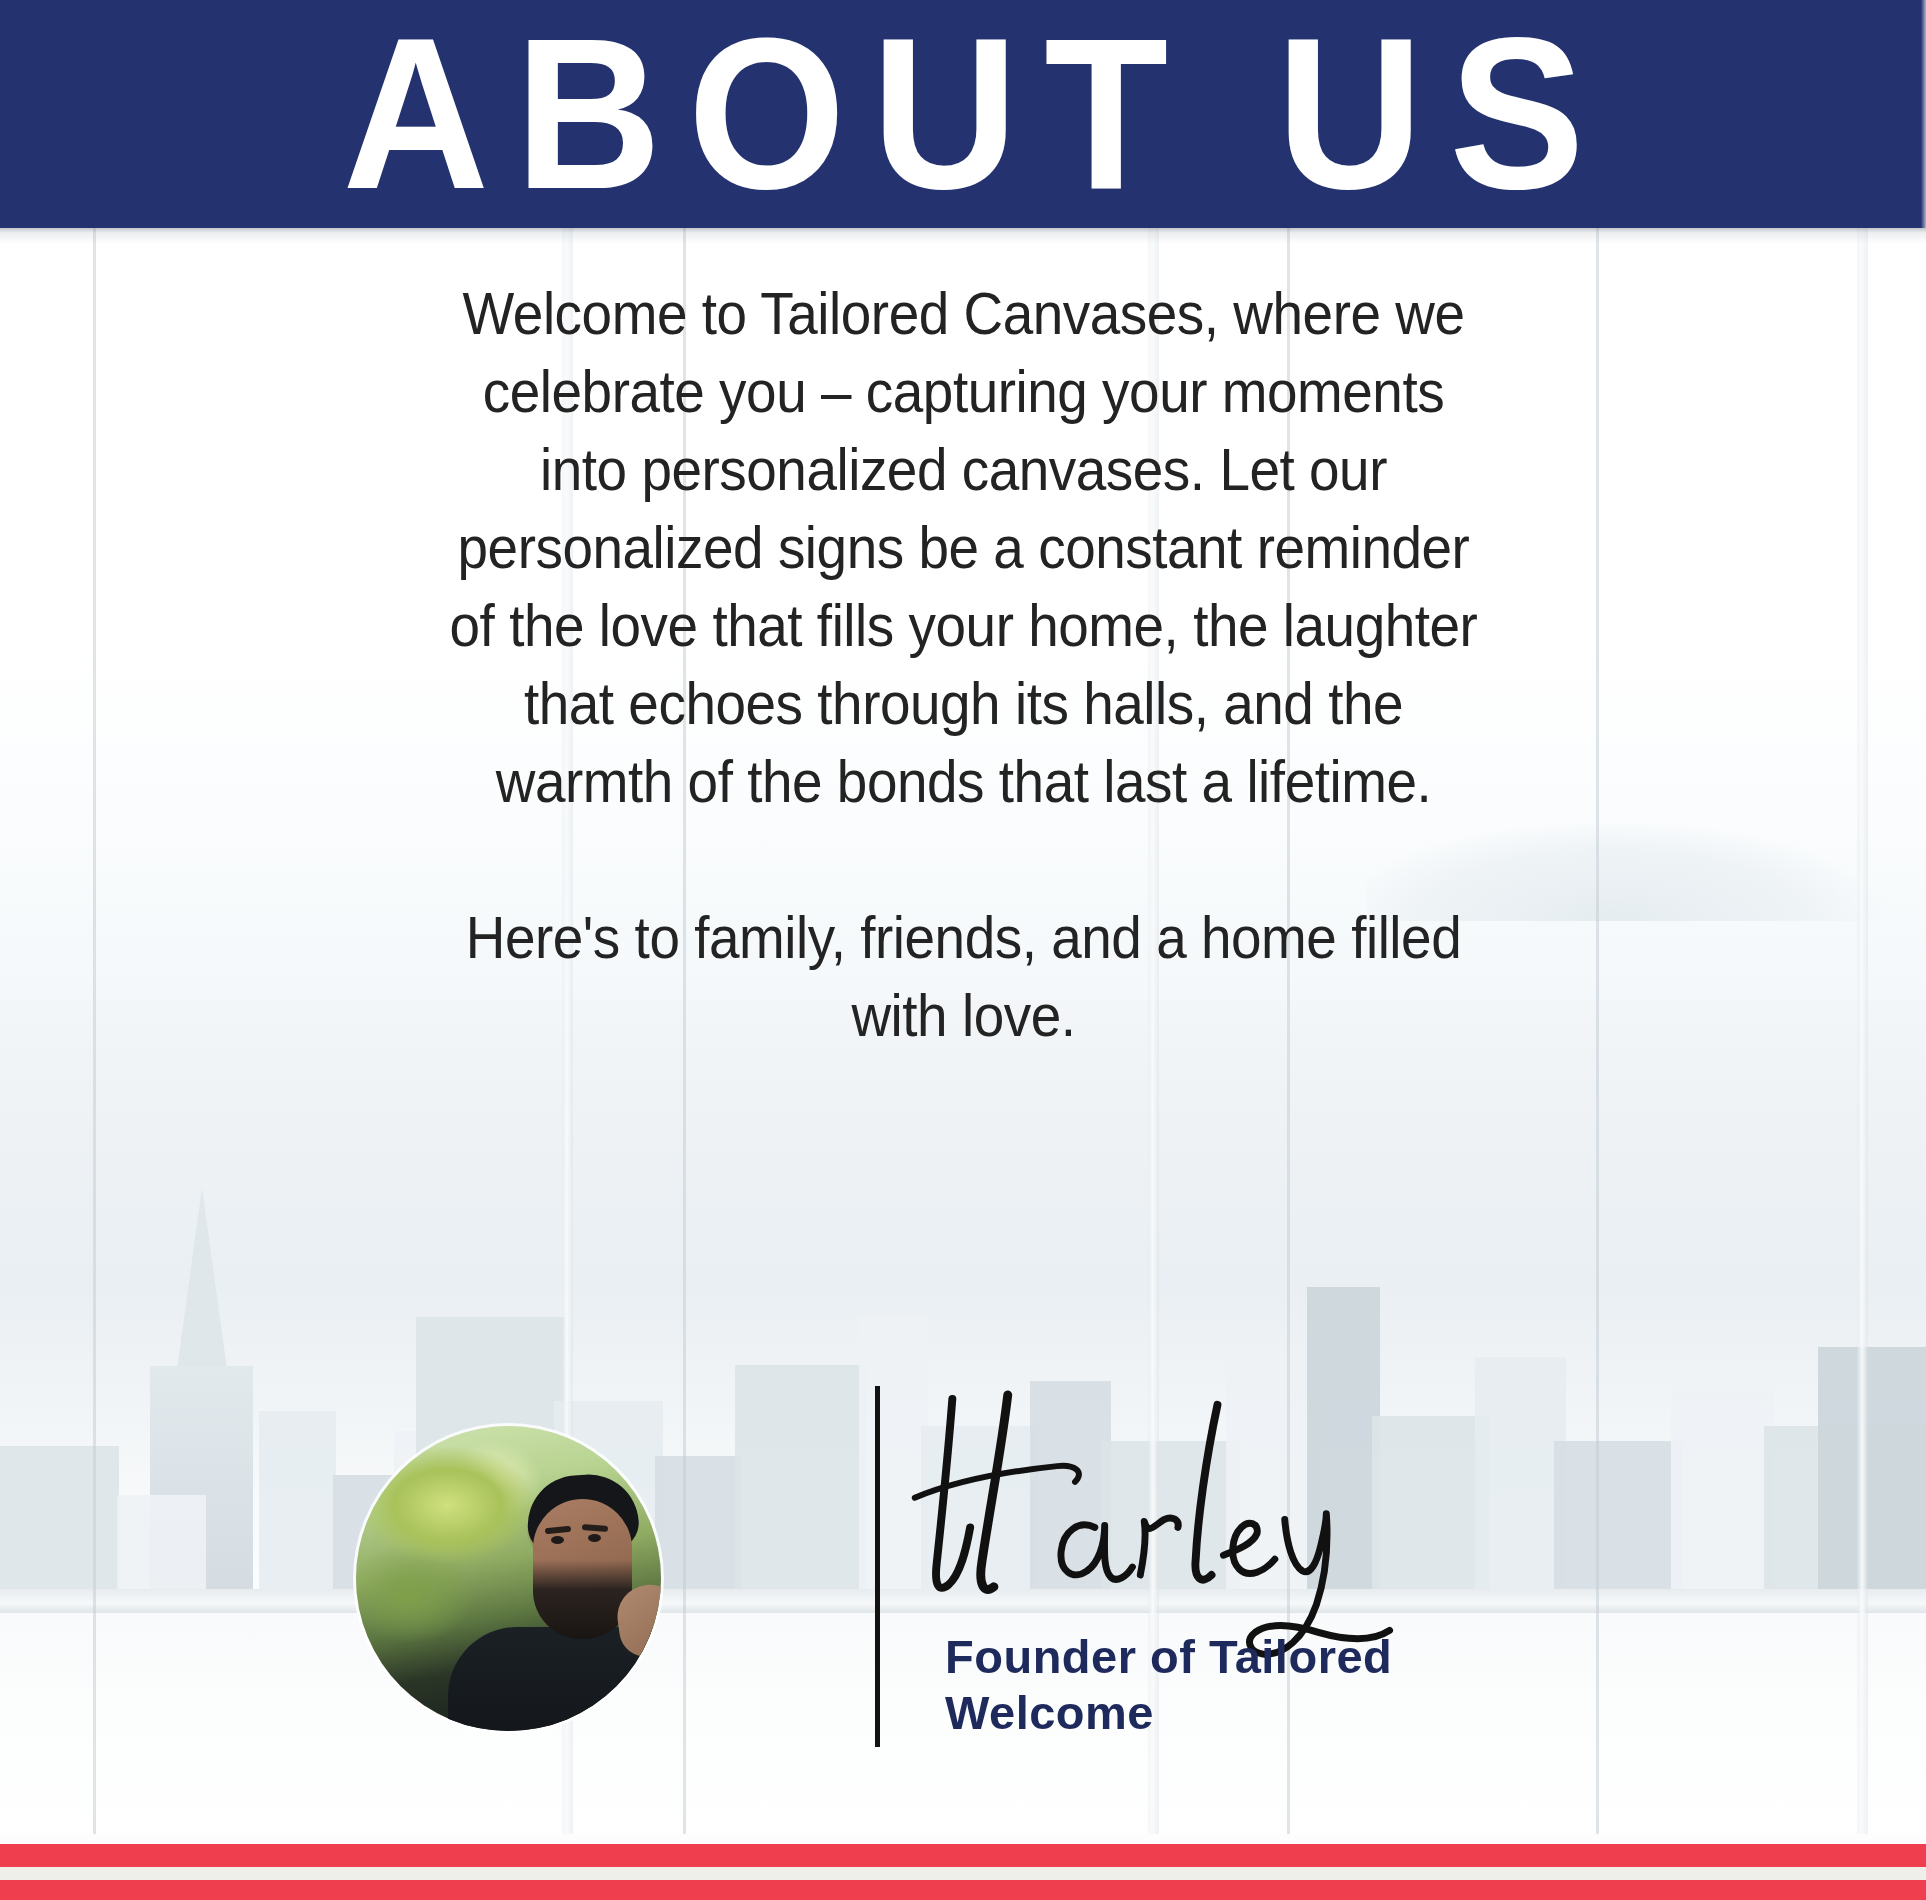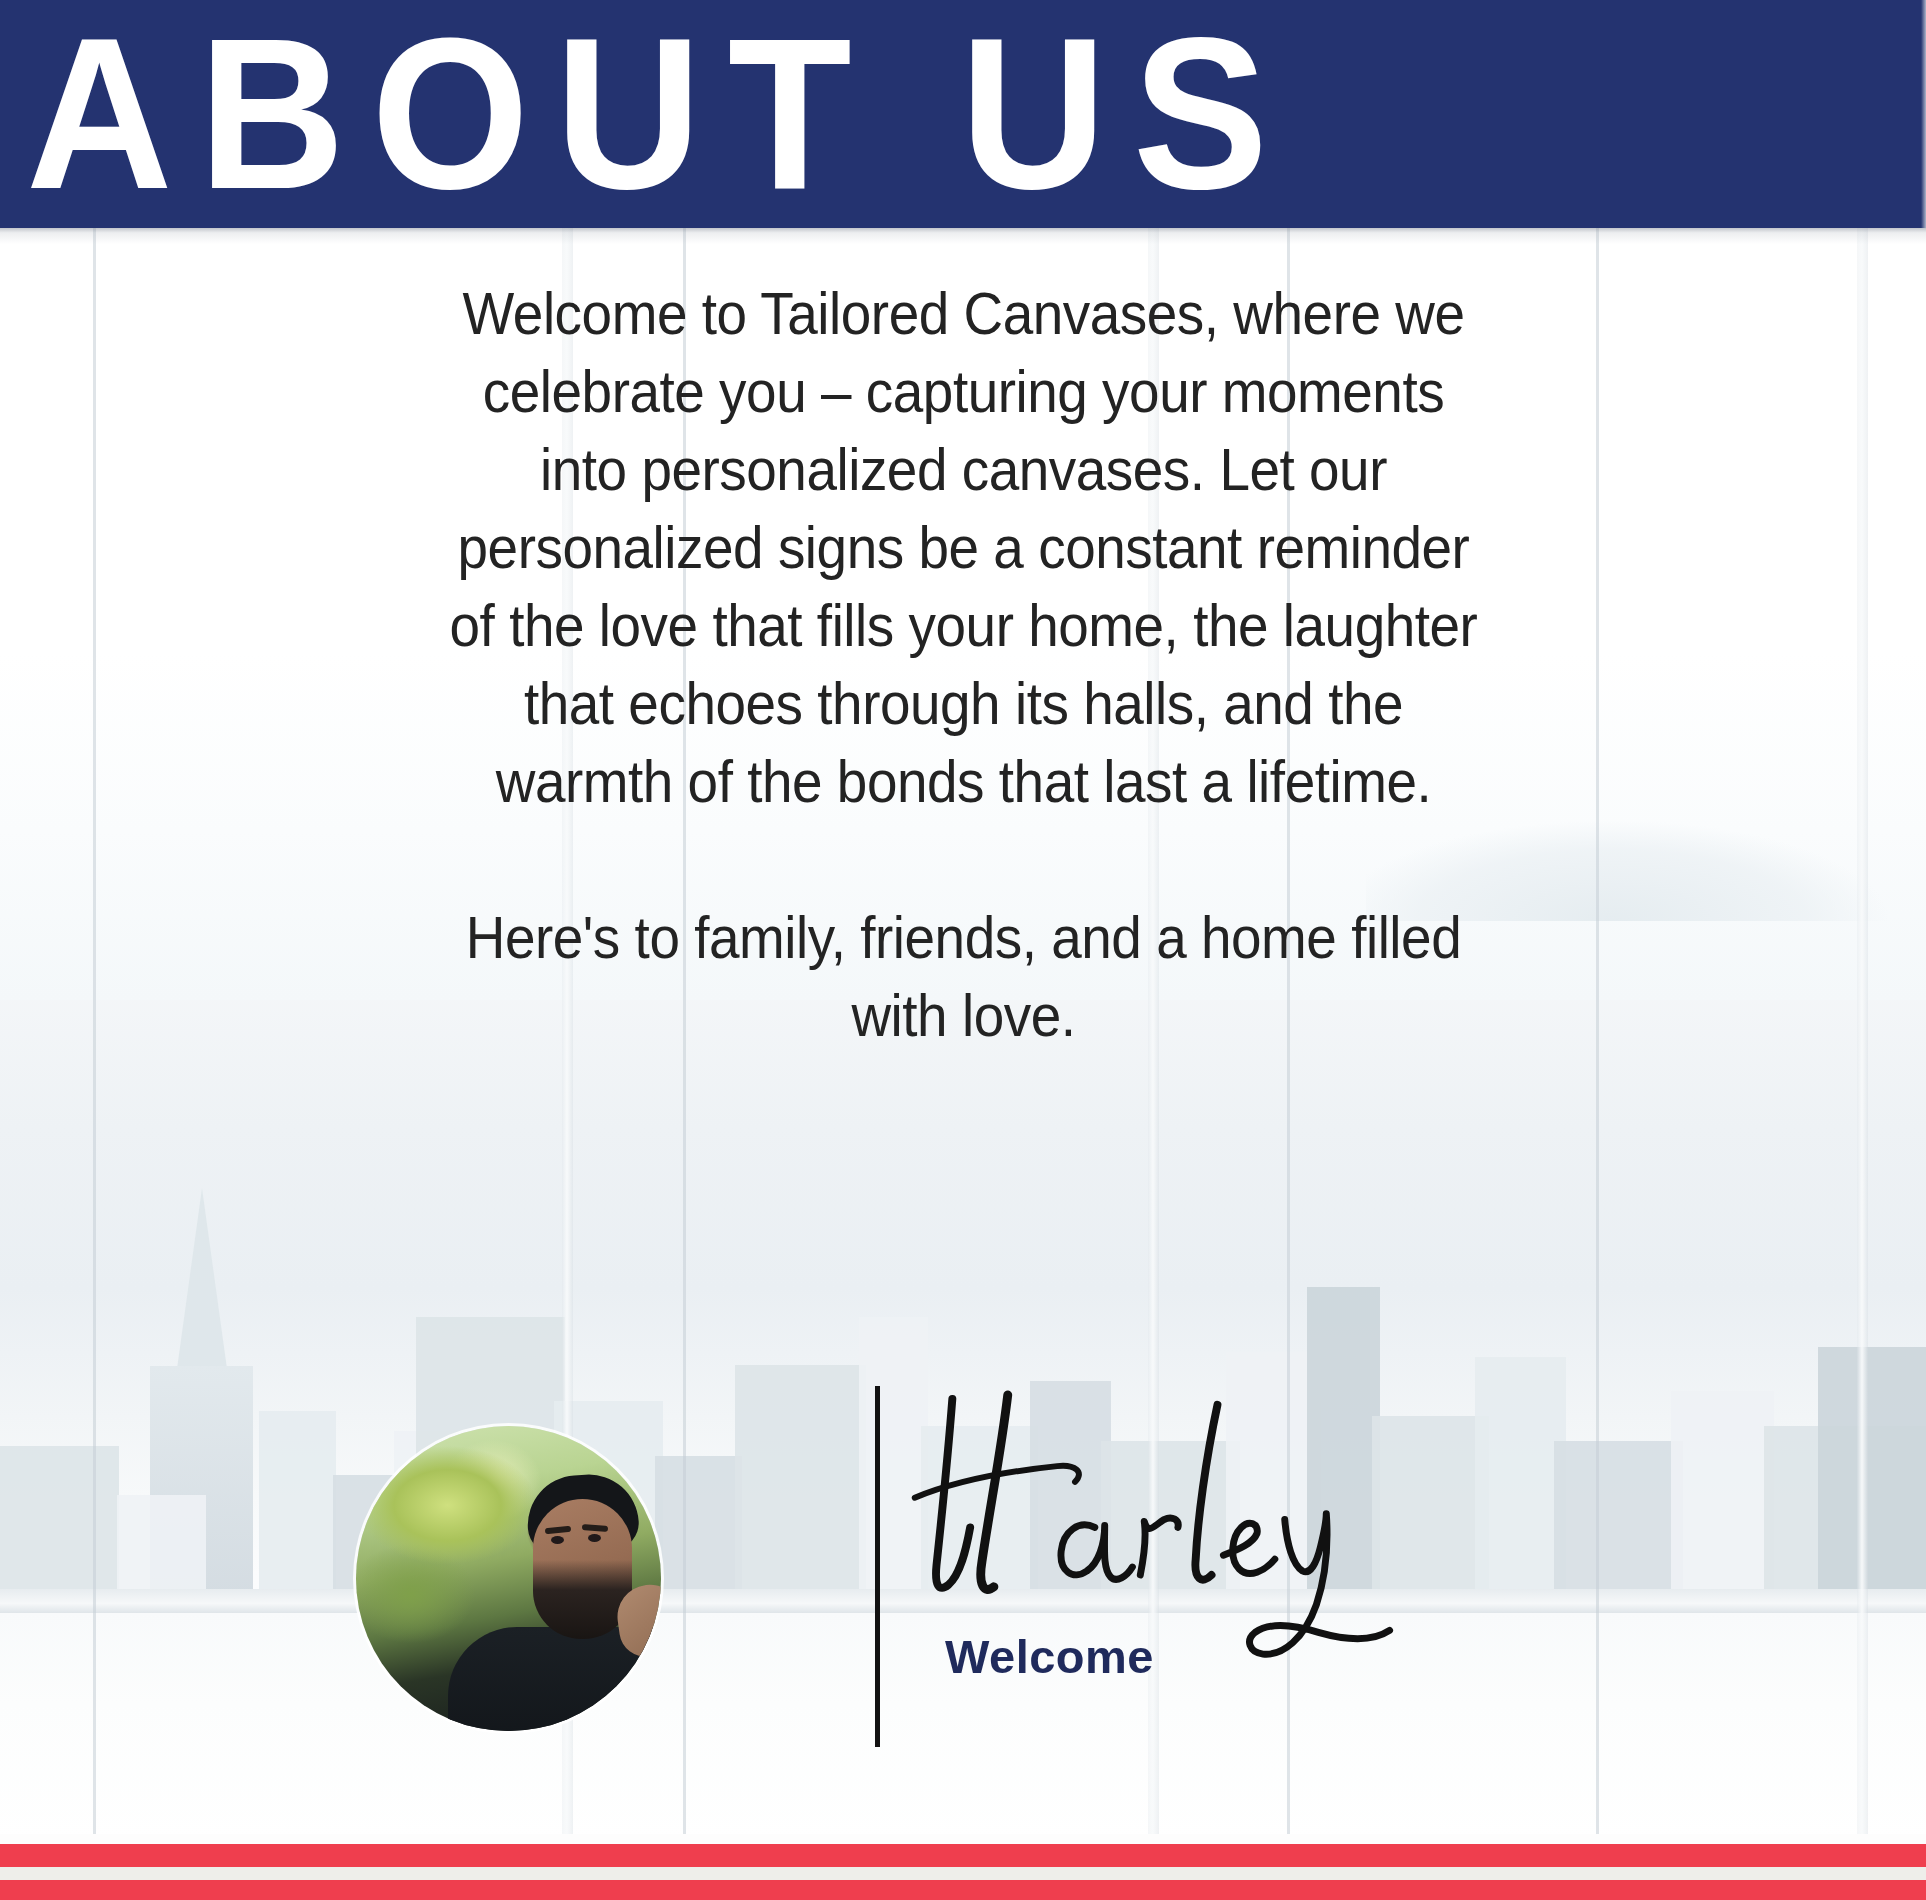--- a/index.html
+++ b/index.html
@@ -82,21 +82,21 @@
   }
   .floor {
     position:absolute; left:0; top:1385px; width:1927px; height:228px;
     background:linear-gradient(180deg,#f8fafb 0%,#fcfdfd 40%,#ffffff 100%);
   }
 
   
   .banner {
     position:absolute; left:0; top:0; width:1927px; height:228px;
     background:#243370;
-    display:flex; align-items:center; 
+    display:flex; align-items:center; justify-content:center;
   }
   .banner-title {
     color:#ffffff;
     font-family:"Liberation Sans", sans-serif;
     font-weight:700;
     font-size:203px;
     line-height:198px;
     letter-spacing:26px;
     text-indent:26px;
     transform:scaleY(1.06);
@@ -319,20 +319,21 @@
                  C 362 200, 378 192, 388 180" stroke-width="7"></path>
 
         <path d="M398 140 C 400 164, 406 186, 416 192 C 424 196, 430 184, 434 168 C 438 152, 440 140, 440 134
                  C 442 162, 440 196, 430 226 C 418 260, 396 278, 376 276 C 362 274, 358 262, 368 254
                  C 382 244, 406 246, 432 254 C 460 262, 486 264, 504 252" stroke-width="7"></path>
       </g>
     </svg>
   </div>
 
   <div class="founder">
+    <div>Founder of Tailored</div>
     <div>Welcome</div>
   </div>
 
   <div class="stripe stripe-1"></div>
   <div class="stripe stripe-gap"></div>
   <div class="stripe stripe-2"></div>
 
 </div>
 
 

